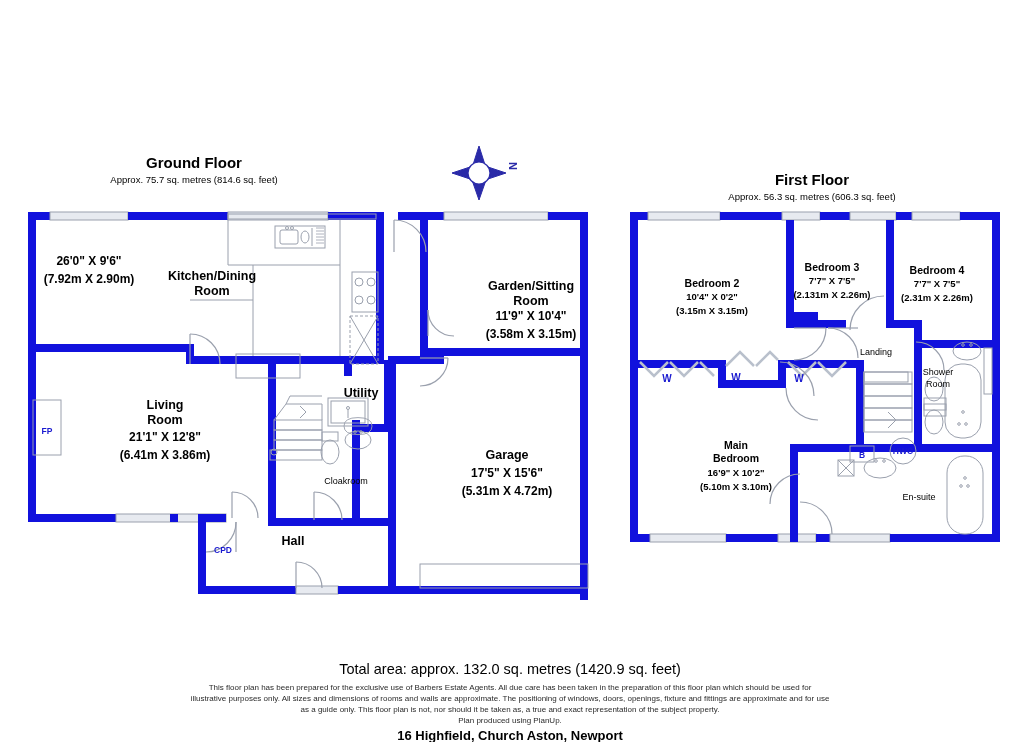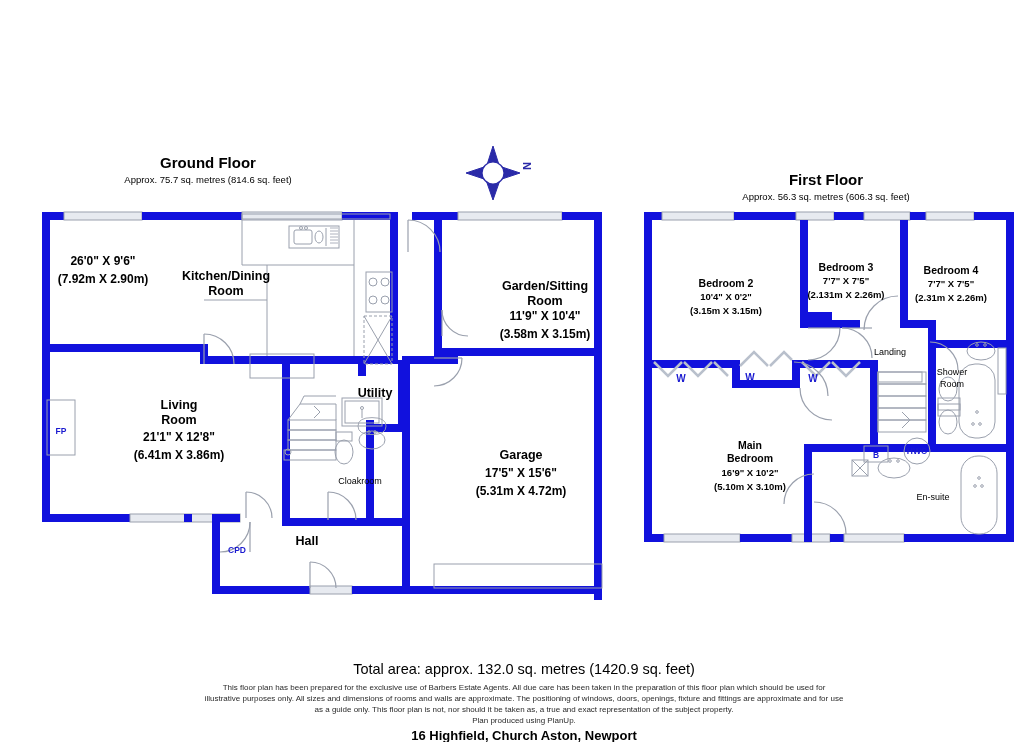--- a/index.html
+++ b/index.html
@@ -3,21 +3,21 @@
 <meta charset="utf-8">
 <style>
   html,body{margin:0;padding:0;background:#ffffff;}
   body{
     width:1020px;height:742px;
     font-family:"Liberation Sans", sans-serif;
     color:#000;
     position:relative;
     overflow:hidden;
   }
-  #plan-root{position:absolute;left:14px;top:0;width:912px;height:742px;}
+  #plan-root{position:absolute;left:0;top:0;width:912px;height:742px;}
   svg{display:block;}
   text{font-family:"Liberation Sans", sans-serif; fill:#000;}
   .floor-title{font-size:15px;font-weight:bold;text-anchor:middle;}
   .floor-sub{font-size:9.5px;text-anchor:middle;}
   .room-name{font-size:12.5px;font-weight:bold;text-anchor:middle;}
   .room-dim{font-size:12px;font-weight:bold;text-anchor:middle;}
   .room-name-sm{font-size:10.5px;font-weight:bold;text-anchor:middle;}
   .room-dim-sm{font-size:9.5px;font-weight:bold;text-anchor:middle;}
   .small-label{font-size:9px;text-anchor:middle;}
   .tiny-blue{font-size:8.5px;font-weight:bold;fill:#1a1ad0;text-anchor:middle;}

